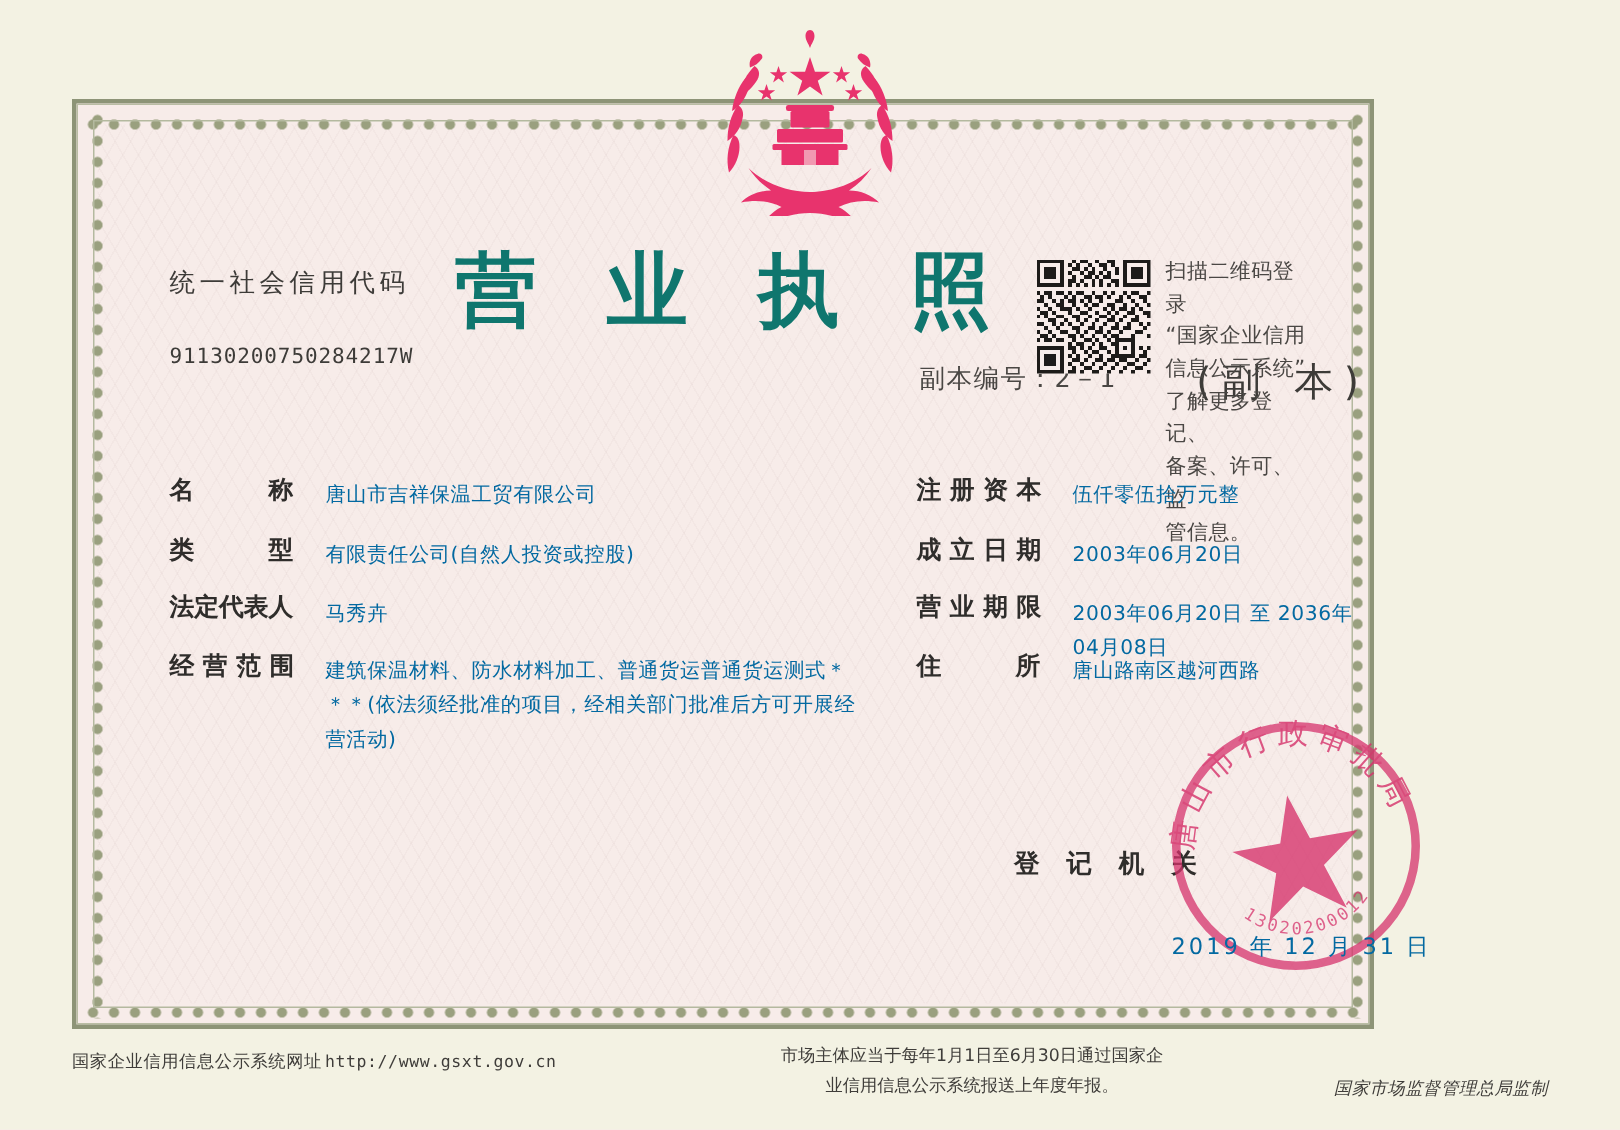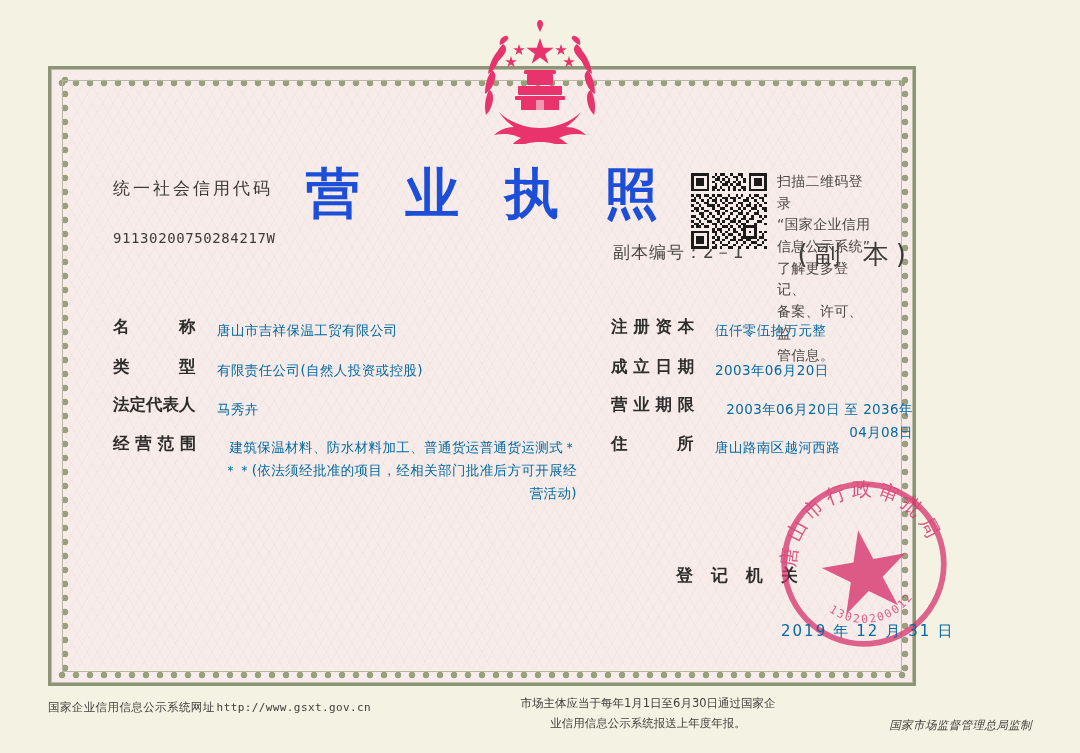--- a/index.html
+++ b/index.html
@@ -67,25 +67,25 @@
     z-index: 6;
   }
 
   
   .title-block {
     position: absolute;
     left: 0; right: 0; top: 98px;
     text-align: center;
   }
   .title-main {
-    font-family: Liberation Serif, serif;
+    font-family: Liberation Sans, sans-serif;
     font-size: 54px;
     font-weight: 700;
     letter-spacing: 16px;
-    color: #1d4ed8;
+    color: #0f766e;
     text-indent: 16px;
     line-height: 1;
   }
   .title-sub {
     margin-top: 16px;
     font-size: 26px;
     letter-spacing: 7px;
     color: #3d3b38;
     text-indent: 7px;
     text-align: right;
@@ -125,21 +125,21 @@
     position: absolute;
     right: 36px; top: 102px;
     width: 100px;
     font-size: 14px;
     line-height: 1.55;
     color: #4a4744;
     letter-spacing: .3px;
   }
 
   
-  .fields { position: absolute; left: 0; top: 0; right: 0; bottom: 0; text-align: right; }
+  .fields { position: absolute; left: 0; top: 0; right: 0; bottom: 0; }
   .row-label {
     position: absolute;
     font-size: 16.5px;
     color: #2f2d2b;
     font-weight: 600;
     letter-spacing: 0px;
   }
   .row-value {
     position: absolute;
     font-size: 13.5px;

